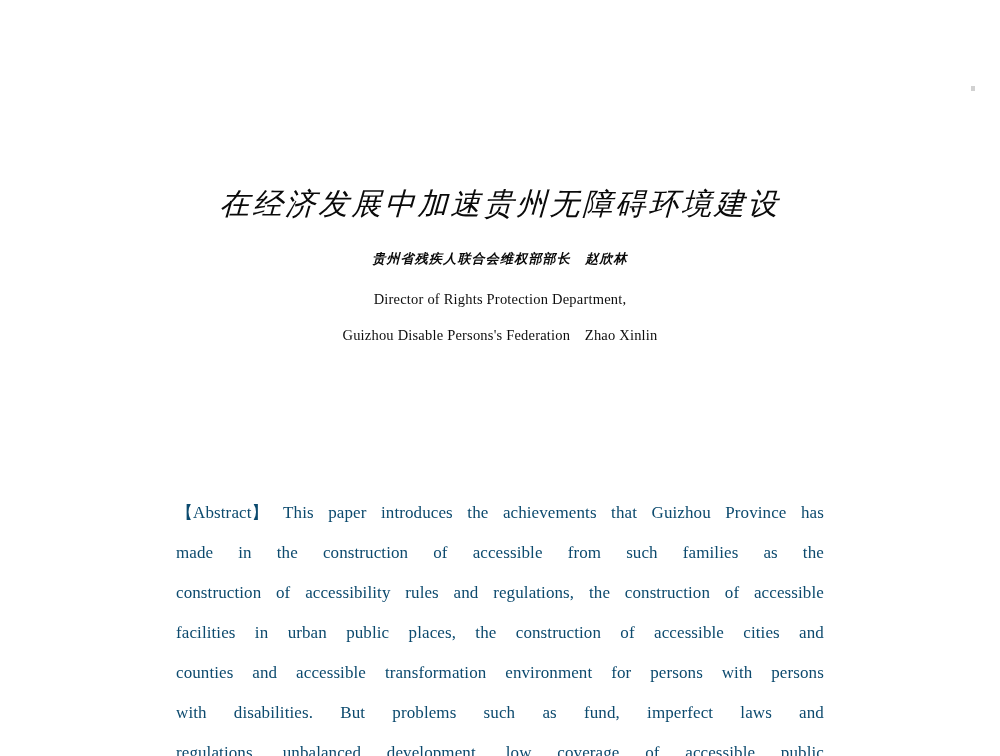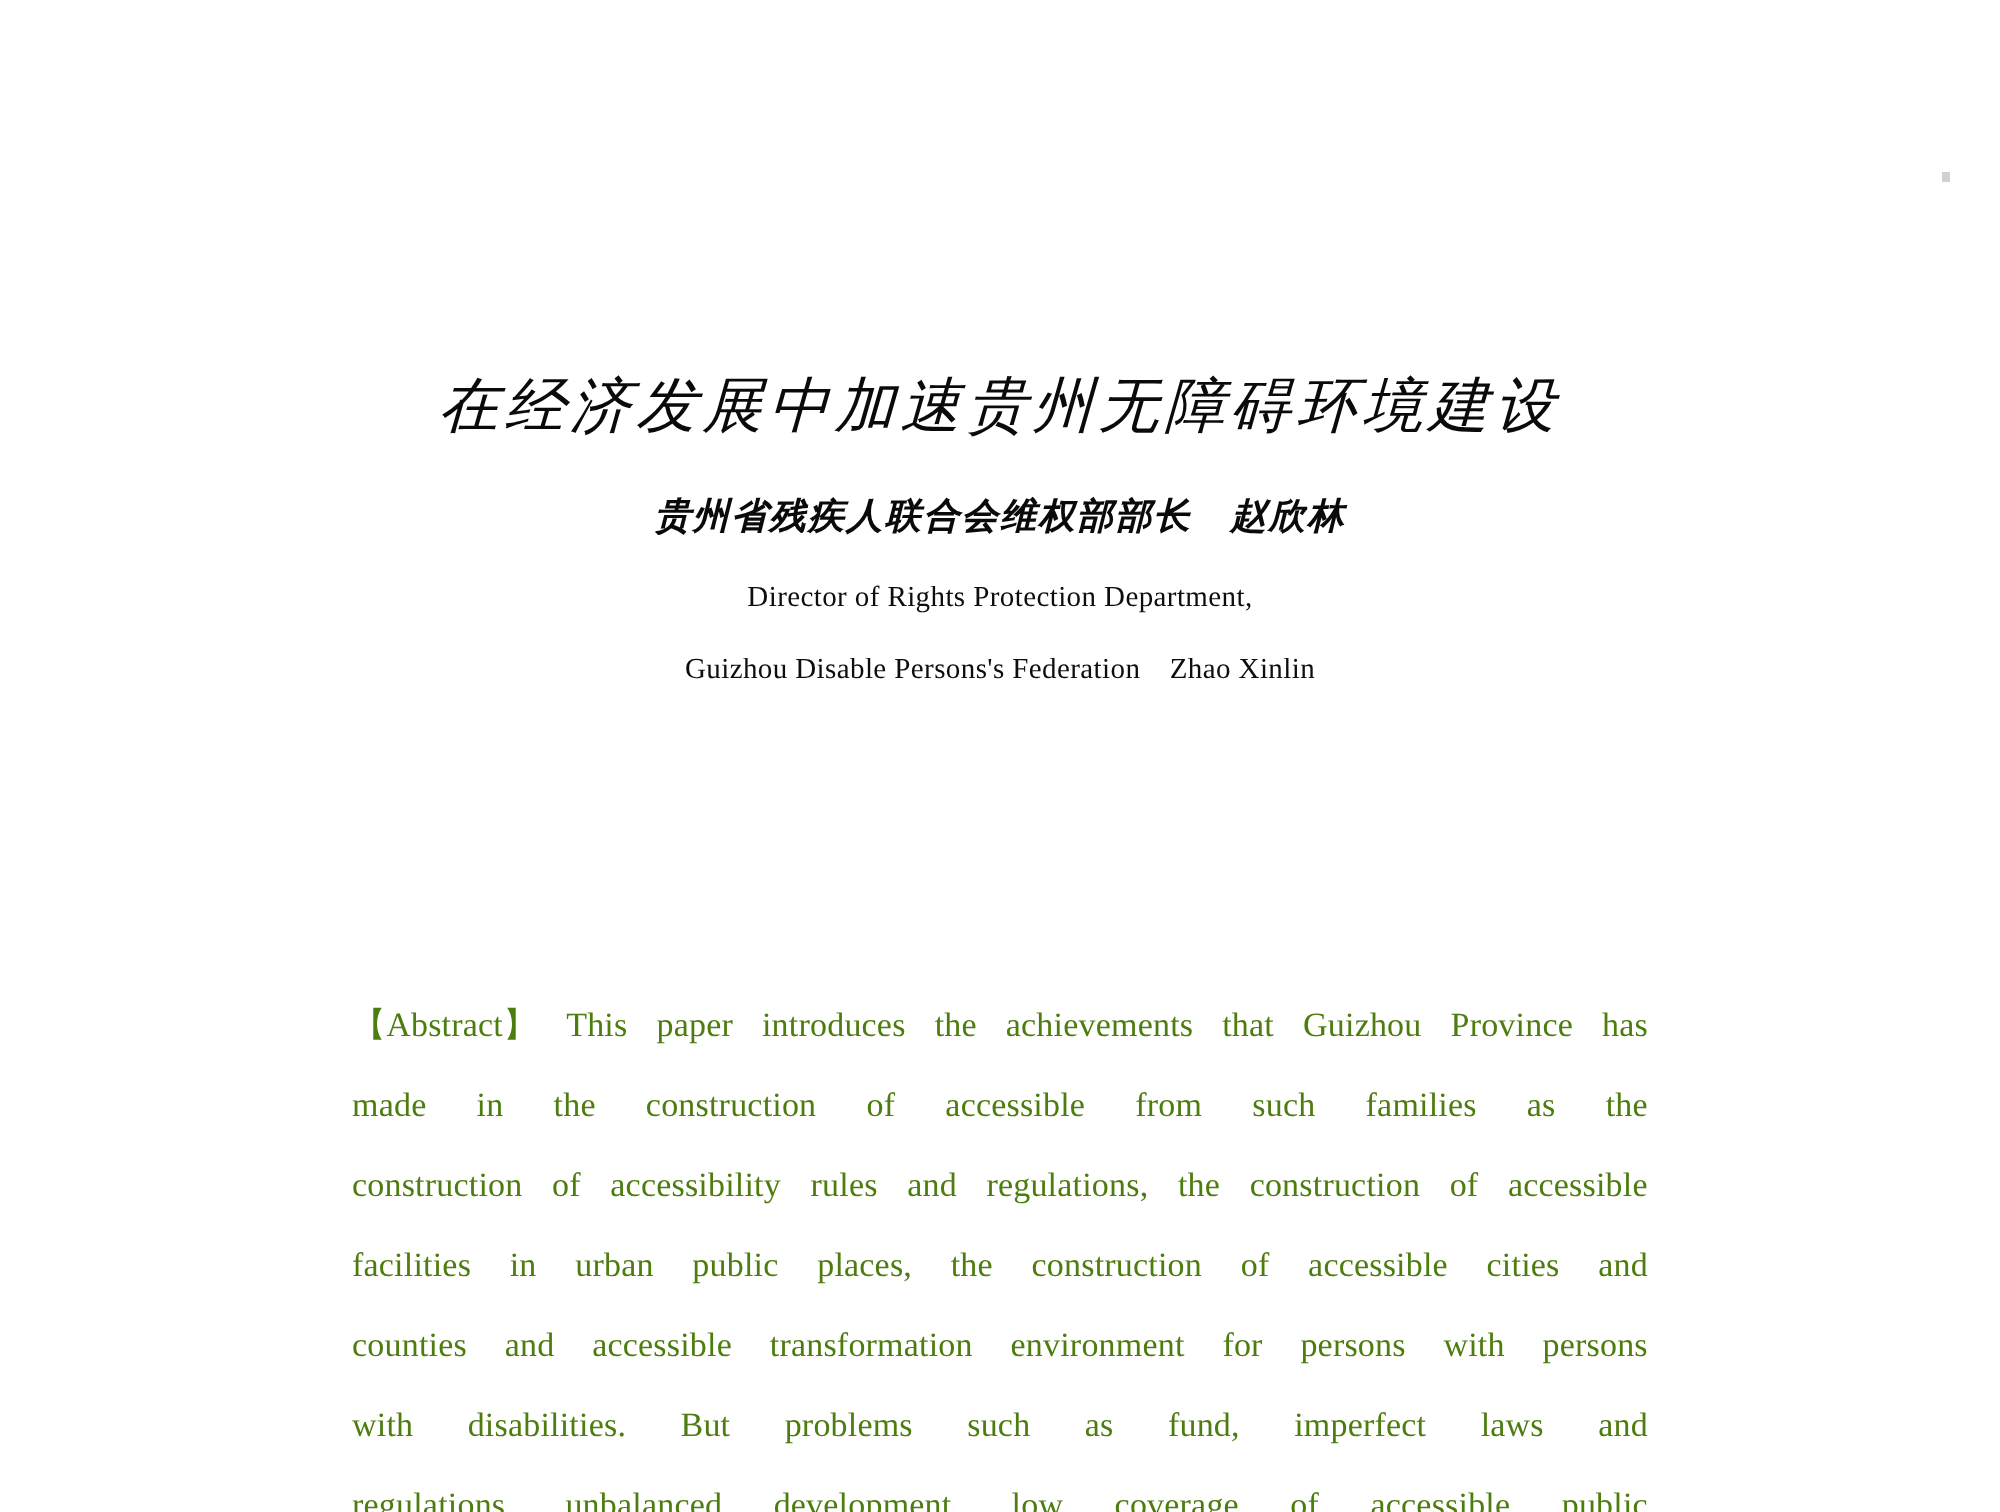--- a/index.html
+++ b/index.html
@@ -61,21 +61,21 @@
     letter-spacing: 0.6px;
     color: #0d0d0d;
   }
   .title-en-line { display: block; }
 
   .authors {
     margin-top: 22px;
   }
   .author-cn {
     font-family: "DejaVu Serif", "Liberation Serif", serif;
-    font-size: 18px;
+    font-size: 13px;
     line-height: 22px;
     font-weight: 700;
     letter-spacing: 1.2px;
     font-style: italic;
     color: #0a0a0a;
   }
   .affil-en {
     display: block;
     font-size: 14.5px;
     line-height: 36px;
@@ -91,21 +91,21 @@
     left: 176px;
     top: 493px;
     width: 648px;
     height: 263px;
     overflow: hidden;
   }
   .abstract-line {
     display: block;
     font-size: 17px;
     line-height: 40px;
-    color: #4d7c0f;
+    color: #0c4a6e;
     white-space: nowrap;
     letter-spacing: 0.1px;
   }
   
   .abstract-line.j {
     display: flex;
     justify-content: space-between;
     width: 648px;
   }
   .abstract-line.j > span { white-space: pre; }

